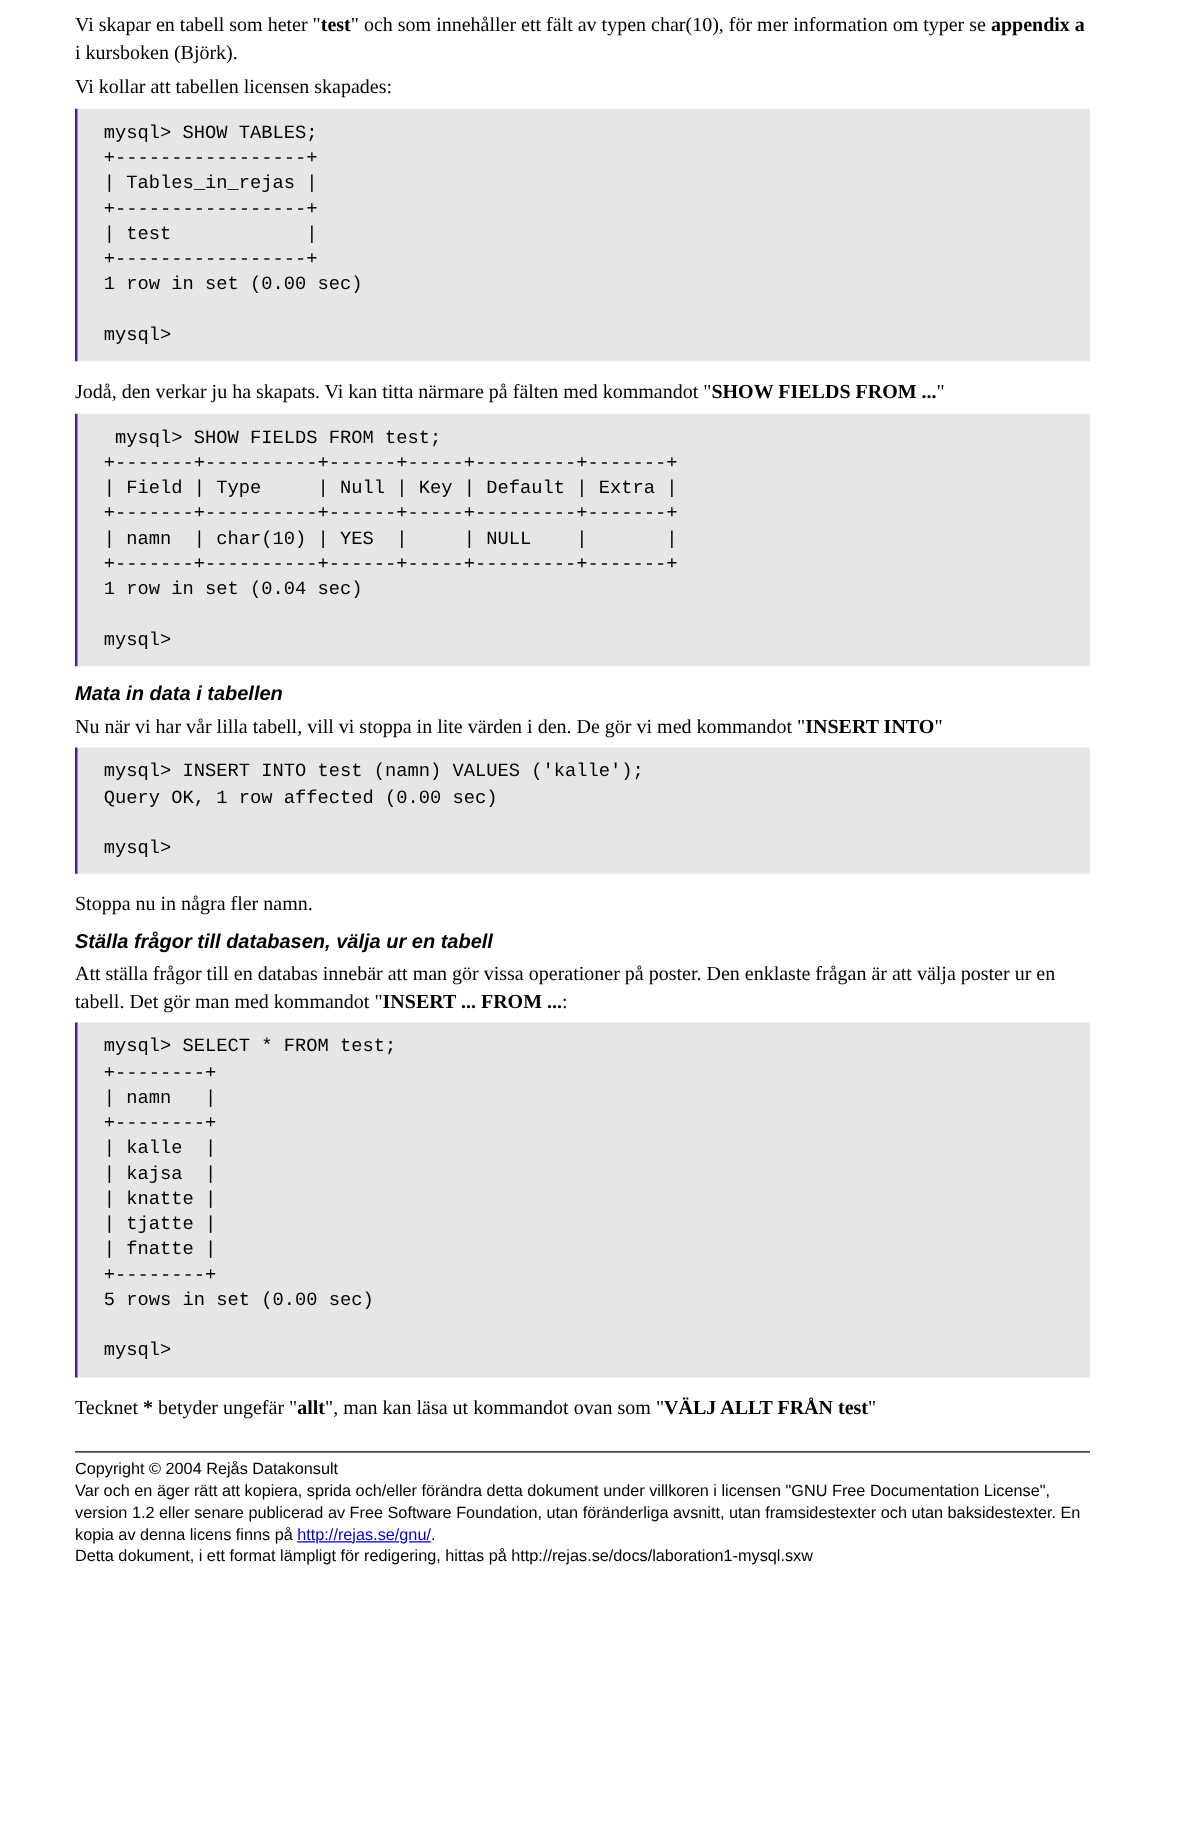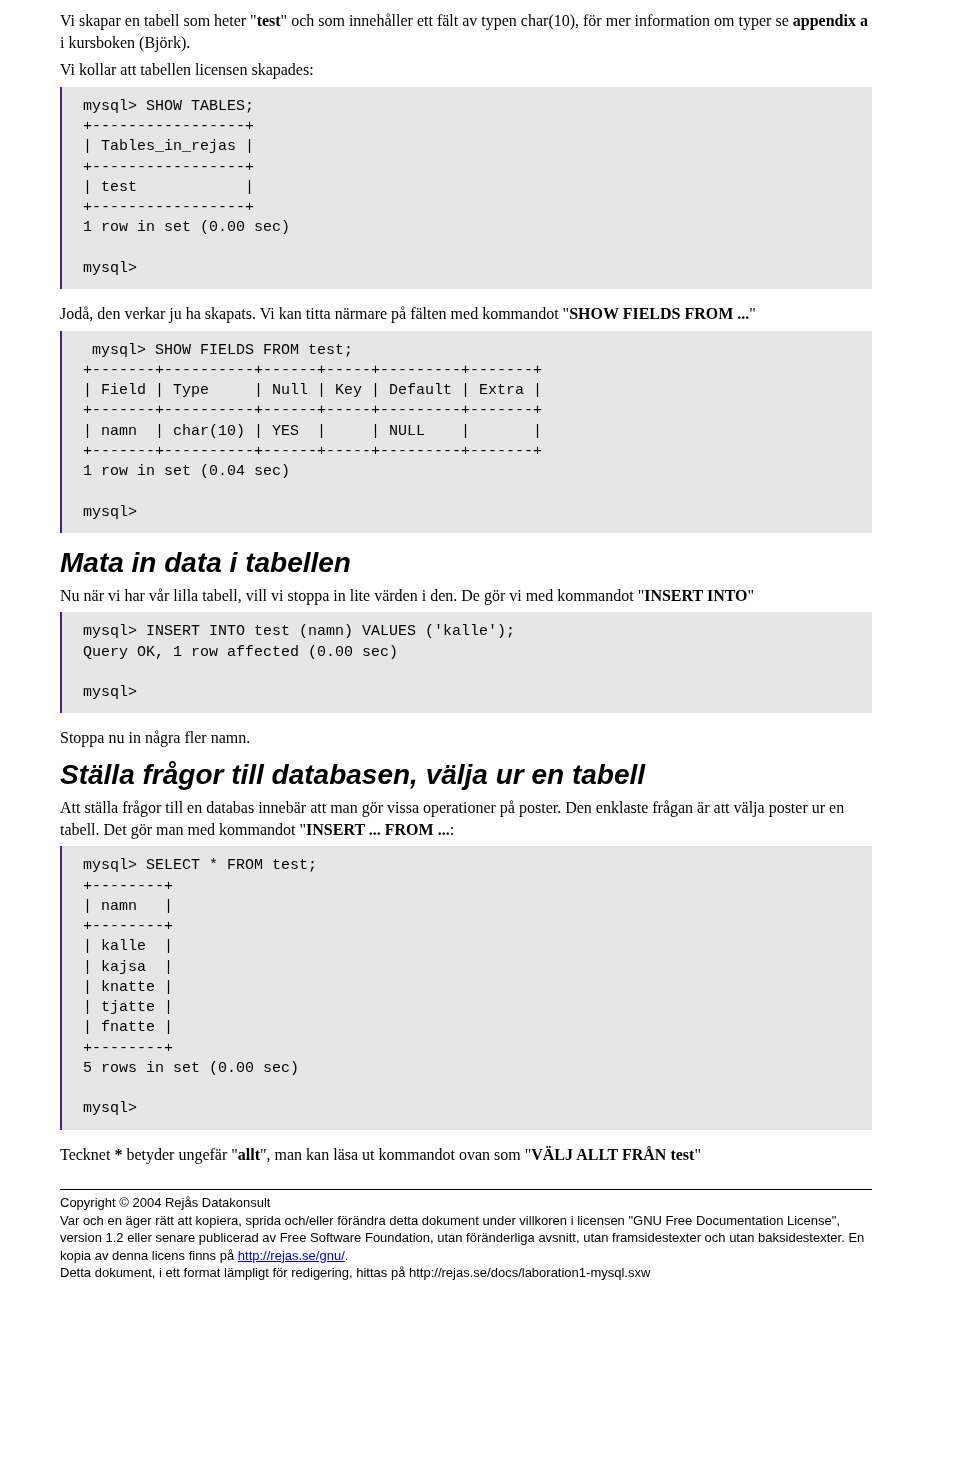--- a/index.html
+++ b/index.html
@@ -25,21 +25,21 @@
     margin: 6px 0 14px 0;
     font-family: "Courier New", monospace;
     font-size: 15px;
     white-space: pre;
     line-height: 1.35;
   }
   h2.section {
     font-family: Verdana, Arial, sans-serif;
     font-weight: bold;
     font-style: italic;
-    font-size: 28px;
+    font-size: 16px;
     margin: 10px 0 6px 0;
   }
   .bold { font-weight: bold; }
   hr.footer-rule {
     border: none;
     border-top: 1px solid #000;
     margin: 24px 0 4px 0;
   }
   .footer {
     font-family: Arial, Helvetica, sans-serif;

